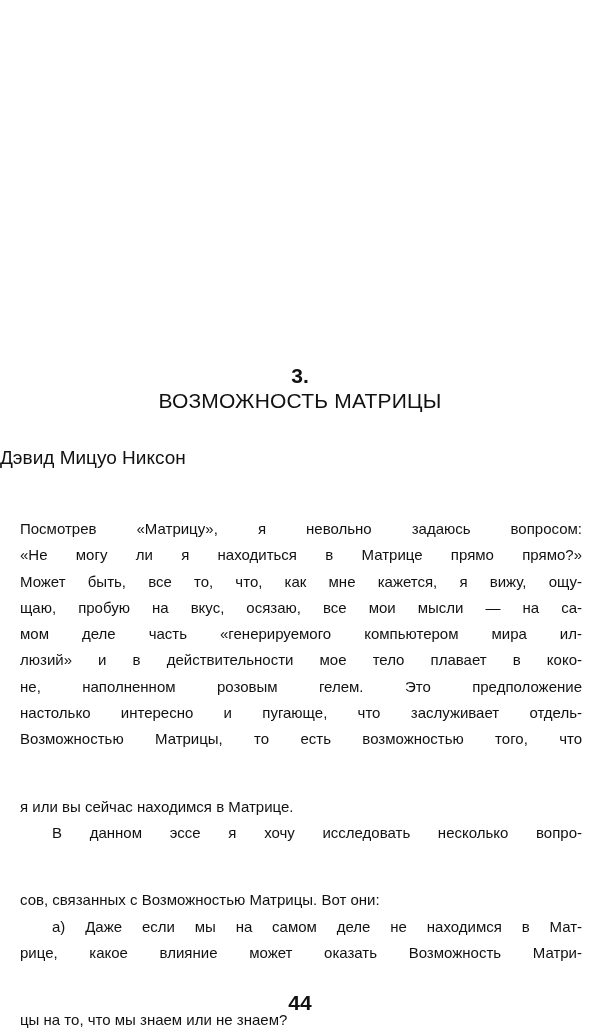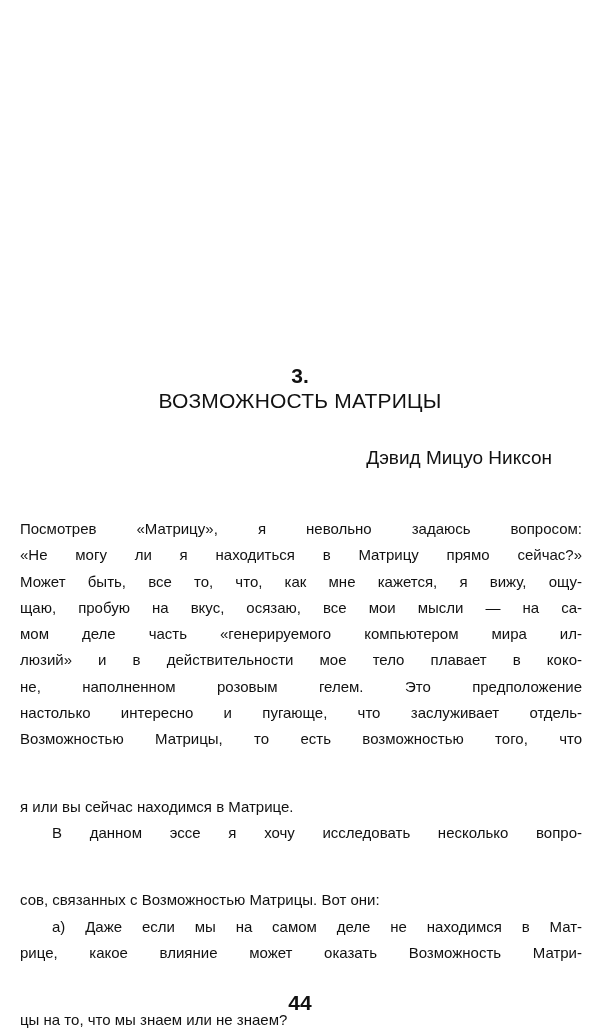--- a/index.html
+++ b/index.html
@@ -34,21 +34,21 @@
       font-weight: normal;
       font-size: 21px;
       line-height: 26px;
       letter-spacing: 0.2px;
     }
     .author {
       position: absolute;
       top: 446px;
       left: 0;
       width: 552px;
-      text-align: right;
+      text-align: left;
       font-size: 19px;
       line-height: 24px;
     }
     .body-text {
       position: absolute;
       top: 516px;
       left: 20px;
       width: 562px;
       font-size: 15px;
       line-height: 26.3px;
@@ -82,21 +82,21 @@
   </style>
 </head>
 <body>
 
 <div class="chapter-num">3.</div>
 <div class="chapter-title">ВОЗМОЖНОСТЬ МАТРИЦЫ</div>
 <div class="author">Дэвид Мицуо Никсон</div>
 
 <div class="body-text">
   <span class="line">Посмотрев «Матрицу», я невольно задаюсь вопросом:</span>
-  <span class="line">«Не могу ли я находиться в Матрицу прямо сейчас?»</span>
+  <span class="line">«Не могу ли я находиться в Матрице прямо прямо?»</span>
   <span class="line">Может быть, все то, что, как мне кажется, я вижу, ощу-</span>
   <span class="line">щаю, пробую на вкус, осязаю, все мои мысли — на са-</span>
   <span class="line">мом деле часть «генерируемого компьютером мира ил-</span>
   <span class="line">люзий» и в действительности мое тело плавает в коко-</span>
   <span class="line">не, наполненном розовым гелем. Это предположение</span>
   <span class="line">настолько интересно и пугающе, что заслуживает отдель-</span>
   <span class="line">Возможностью Матрицы, то есть возможностью того, что</span>
   <span class="line last">я или вы сейчас находимся в Матрице.</span>
   <span class="line indent">В данном эссе я хочу исследовать несколько вопро-</span>
   <span class="line last">сов, связанных с Возможностью Матрицы. Вот они:</span>

